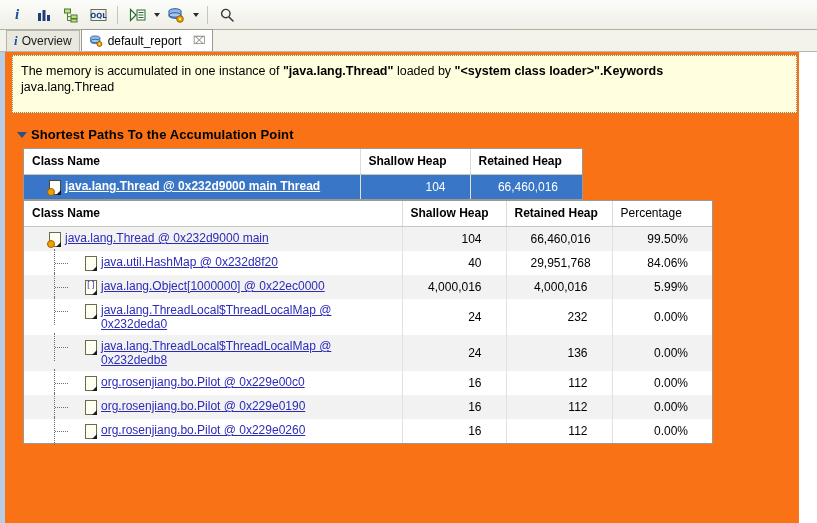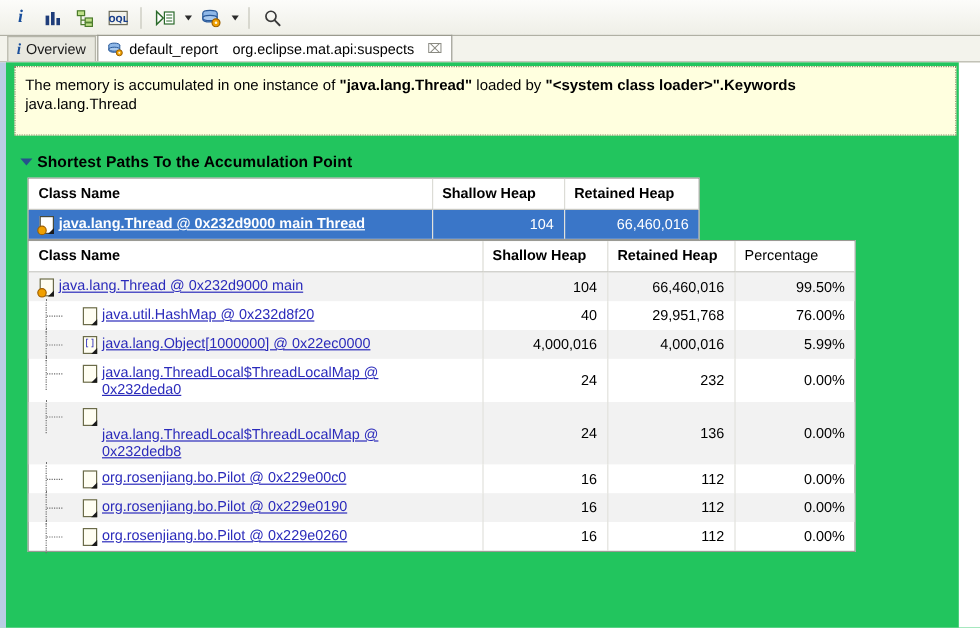--- a/index.html
+++ b/index.html
@@ -59,21 +59,21 @@
 
   
   .rail{
     position:absolute;left:0;top:52px;width:5px;height:471px;
     background:#b9cde4;
   }
 
   
   .content{
     position:absolute;left:5px;top:52px;width:794px;height:471px;
-    background:#22c55e;overflow:hidden;
+    background:#f97316;overflow:hidden;
   }
 
   
   .descbox{
     margin:3px 2px 0 7px;
     background:#ffffdf;
     border:1px dotted #8a8a6a;
     padding:7px 8px 9px 8px;
     line-height:16px;
     font-size:12.5px;
@@ -109,21 +109,21 @@
     background:#ffffff;
     border-bottom:1px solid #c8c8c2;
     border-right:1px solid #dcdcd6;
     white-space:nowrap;
     margin-top:13px;
   }
   thead th:last-child{border-right:none;}
   th.num{text-align:left;}
   th.pct{font-weight:normal;}
   tbody td{
-    padding:4px 8px;
+    padding:4px 24px;
     border-right:1px solid #e2e2dc;
     vertical-align:middle;
     white-space:nowrap;
   }
   tbody td:last-child{border-right:none;}
   td.num{text-align:right;}
   tr.alt td{background:#f2f2f2;}
   tr.sel td{background:#3a76c8;color:#fff;}
   tr.sel a{color:#fff;font-weight:bold;}
 
@@ -250,21 +250,20 @@
     <span style="display:inline-flex;">
       <svg width="15" height="14" viewBox="0 0 18 16">
         <ellipse cx="7.5" cy="4" rx="5.5" ry="2.1" fill="#8fb8e8" stroke="#2a5a9a"></ellipse>
         <path d="M2 4v5c0 1.2 2.5 2.1 5.5 2.1S13 10.2 13 9V4" fill="#8fb8e8" stroke="#2a5a9a"></path>
         <ellipse cx="7.5" cy="8" rx="5.5" ry="2" fill="#a8c9ee" stroke="#2a5a9a"></ellipse>
         <circle cx="12.5" cy="11.6" r="3" fill="#f0a000" stroke="#9a5f00"></circle>
         <circle cx="12.5" cy="11.6" r="1" fill="#fff8e0"></circle>
       </svg>
     </span>
     <span class="tab-label">default_report</span>
-    <span class="tab-sub">org.eclipse.mat.api:suspects</span>
     <span class="tab-close">⌧</span>
   </div>
 </div>
 
 <div class="rail"></div>
 
 <div class="content">
 
   <div class="descbox">
     <span>The memory is accumulated in one instance of </span><b>"java.lang.Thread"</b><span> loaded by </span><b>"&lt;system class loader&gt;"</b><b>.Keywords</b><br>
@@ -353,21 +352,21 @@
                 </span>
               <span class="oicon">
                   <span class="page"></span>
                   <span class="corner"></span>
                 </span>
               <a class="celllink">java.util.HashMap @ 0x232d8f20</a>
             </span>
           </td>
           <td class="num">40</td>
           <td class="num">29,951,768</td>
-          <td class="num">76.00%</td>
+          <td class="num">84.06%</td>
         </tr>
 
         <tr class="alt">
           <td>
             <span class="cellname">
               <span class="indent">
                   <span class="vline"></span>
                   <span class="hline"></span>
                 </span>
               <span class="oicon">
@@ -406,21 +405,21 @@
           <td>
             <span class="cellname">
               <span class="indent">
                   <span class="vline"></span>
                   <span class="hline"></span>
                 </span>
               <span class="oicon">
                   <span class="page"></span>
                   <span class="corner"></span>
                 </span>
-              <a class="celllink wrapname" style="display:inline-block;max-width:250px;margin-top:16px;">java.lang.ThreadLocal$ThreadLocalMap @ 0x232dedb8</a>
+              <a class="celllink wrapname" style="display:inline-block;max-width:250px;">java.lang.ThreadLocal$ThreadLocalMap @ 0x232dedb8</a>
             </span>
           </td>
           <td class="num">24</td>
           <td class="num">136</td>
           <td class="num">0.00%</td>
         </tr>
 
         <tr>
           <td>
             <span class="cellname">

